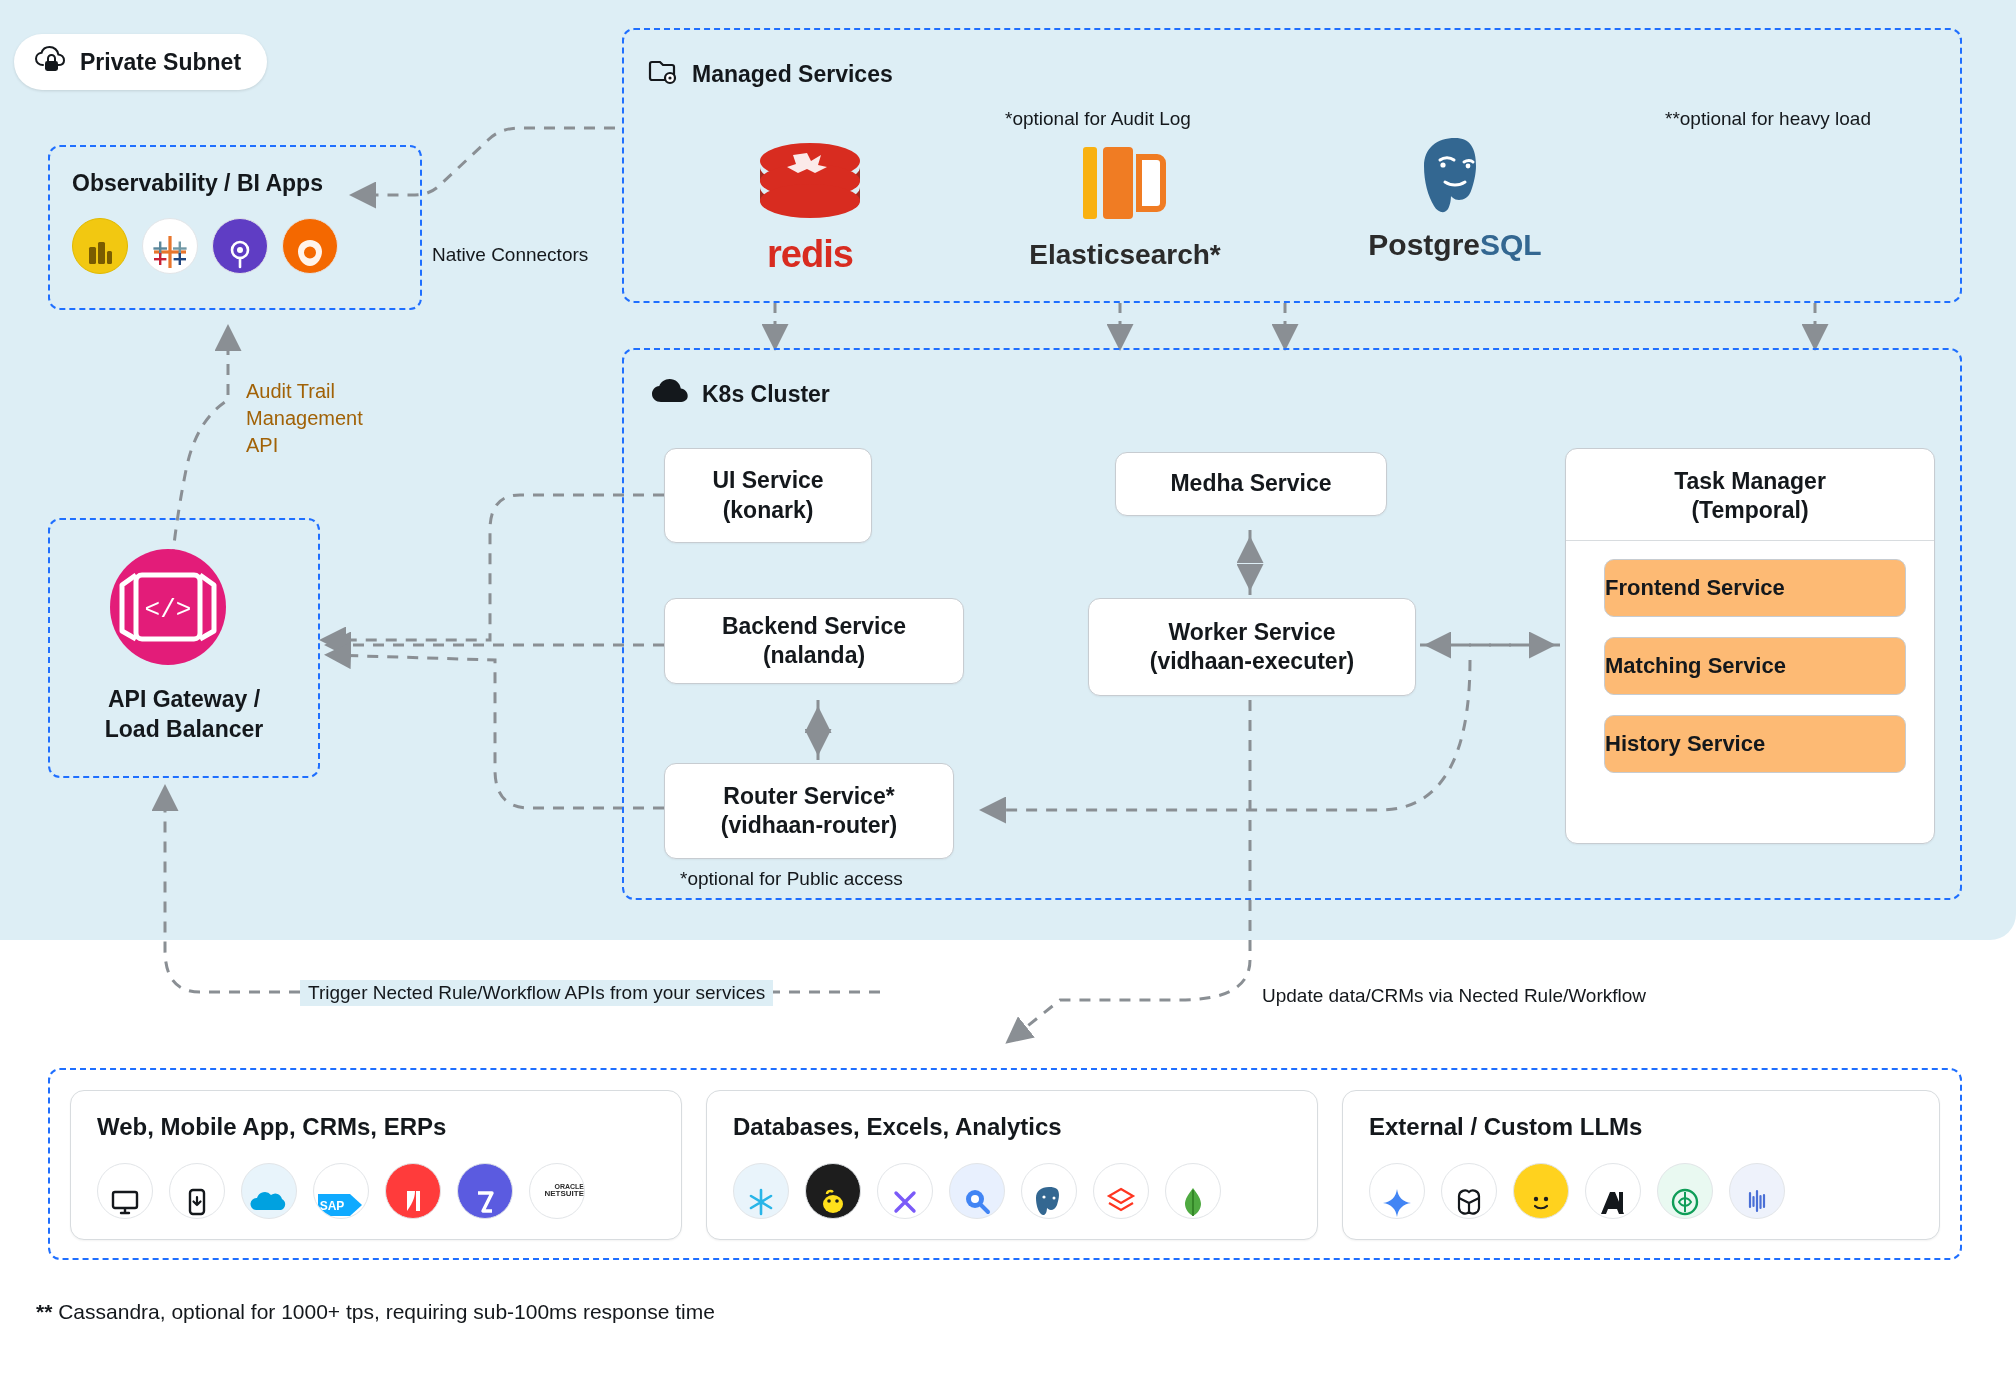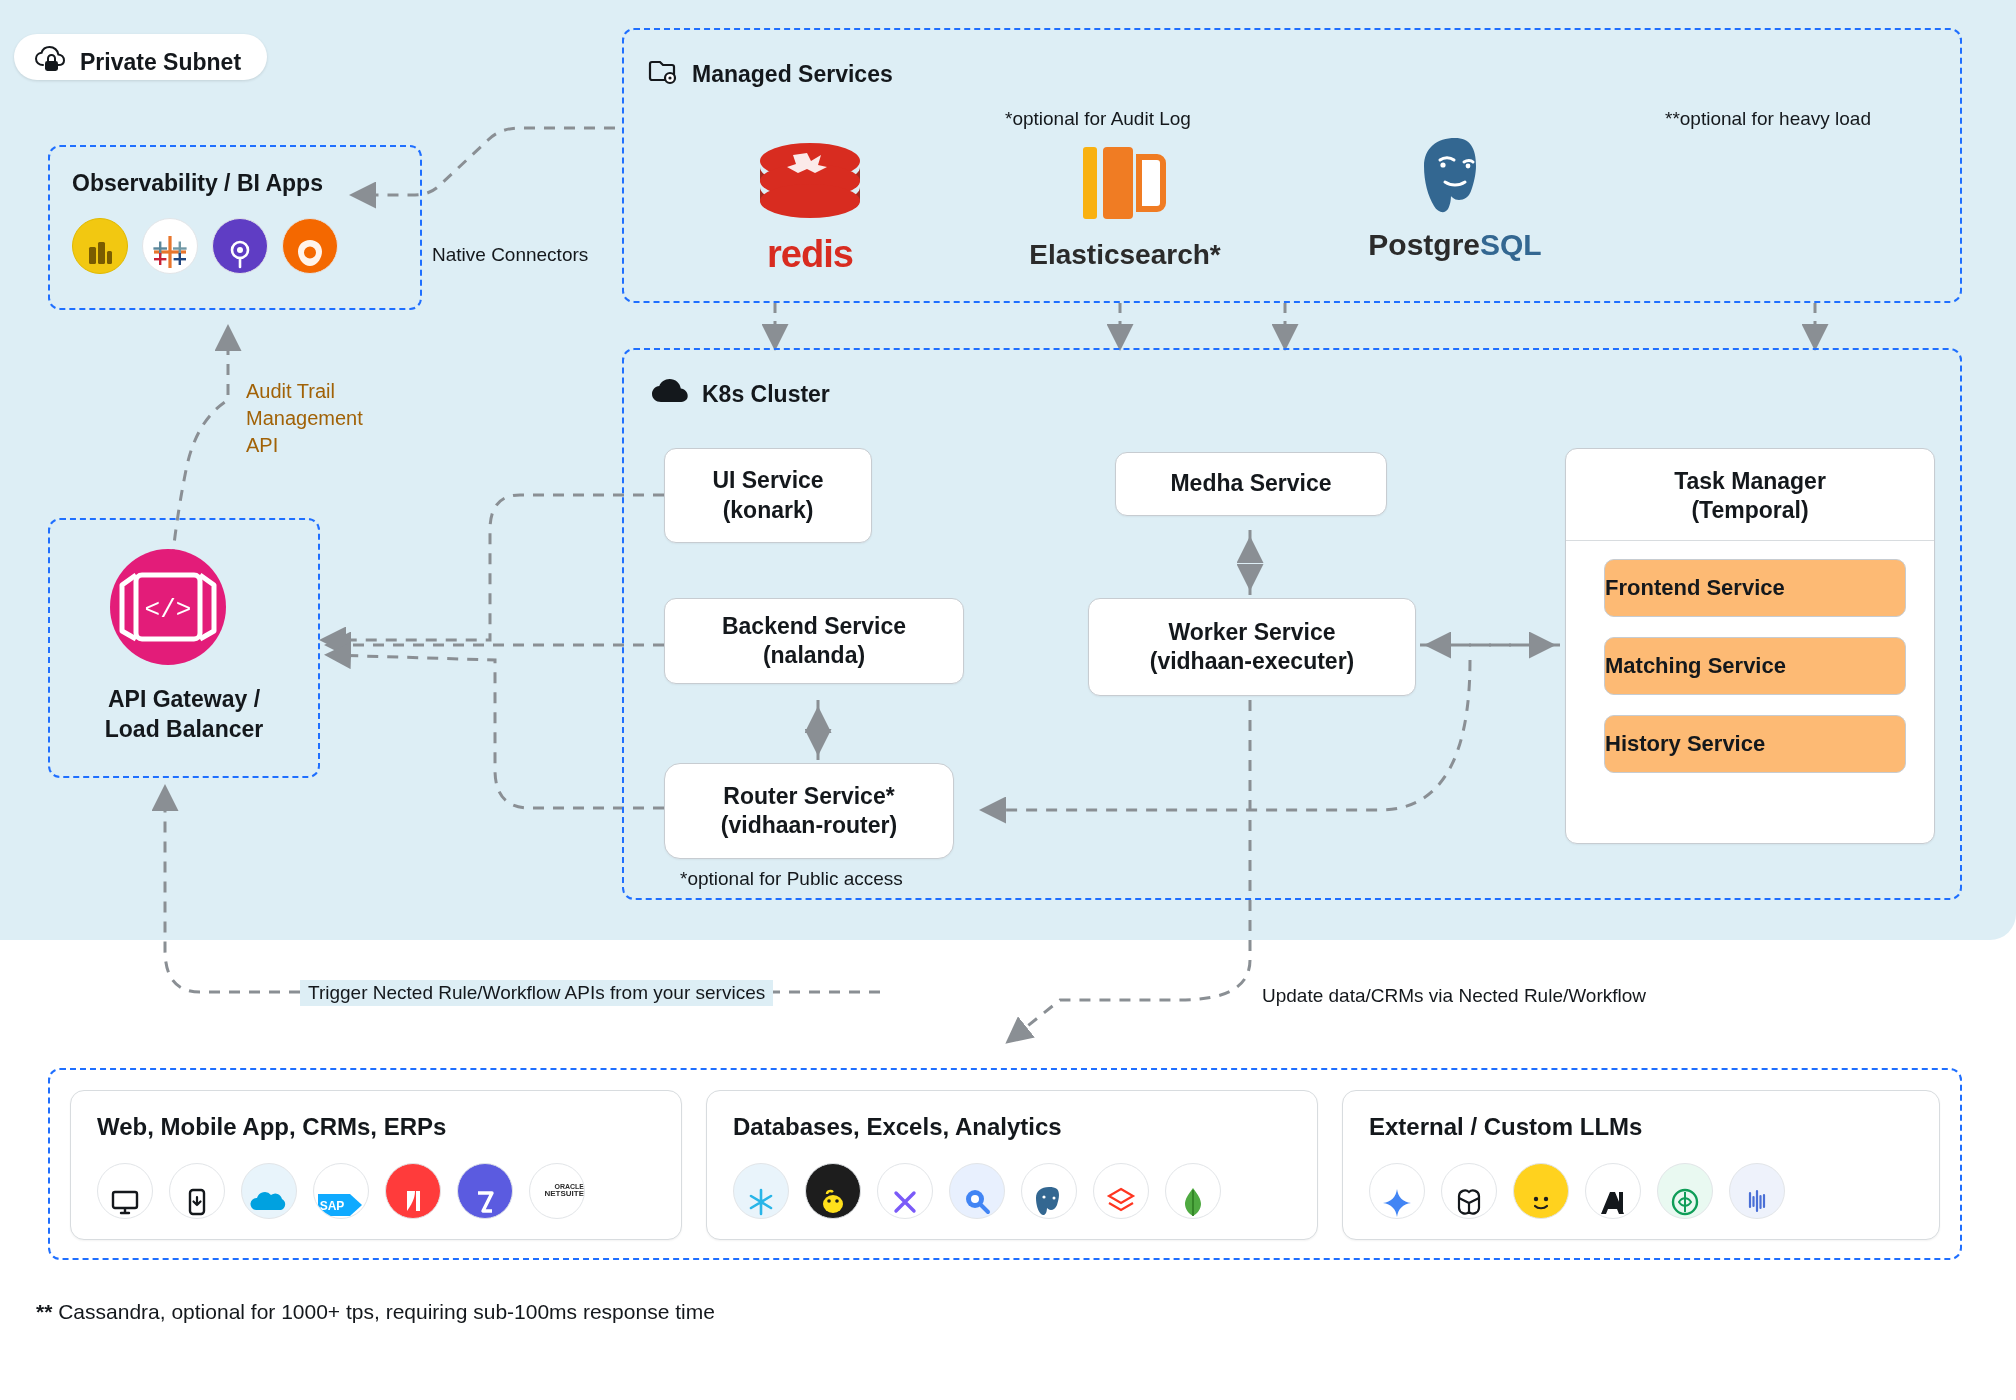--- a/index.html
+++ b/index.html
@@ -18,21 +18,21 @@
     left: 0; top: 0;
     width: 2016px; height: 940px;
     background: #ddeef5;
     border-radius: 0 0 26px 0;
   }
   #private-subnet-badge {
     position: absolute;
     left: 14px; top: 34px;
     background: #ffffff;
     border-radius: 30px;
-    padding: 12px 26px 2px 20px;
+    padding: 12px 26px 12px 20px;
     display: flex; align-items: center; gap: 12px;
     box-shadow: 0 1px 3px rgba(0,0,0,.12);
   }
   #private-subnet-badge .label {
     font-size: 23px; font-weight: bold; color: #14181c;
   }
 
   
   .dashed {
     position: absolute;
@@ -274,21 +274,21 @@
     </div>
   </div>
 
   <div class="svc" style="left:664px; top:598px; width:300px; height:86px;">
     <div>
       <div>Backend Service</div>
       <div>(nalanda)</div>
     </div>
   </div>
 
-  <div class="svc" style="left:664px; top:763px; width:290px; height:96px;border-radius:16px;">
+  <div class="svc" style="left:664px; top:763px; width:290px; height:96px;">
     <div>
       <div>Router Service*</div>
       <div>(vidhaan-router)</div>
     </div>
   </div>
   <div class="note" style="left:680px; top:868px;">*optional for Public access</div>
 
   <div class="svc" style="left:1115px; top:452px; width:272px; height:64px;">
     <span>Medha Service</span>
   </div>

